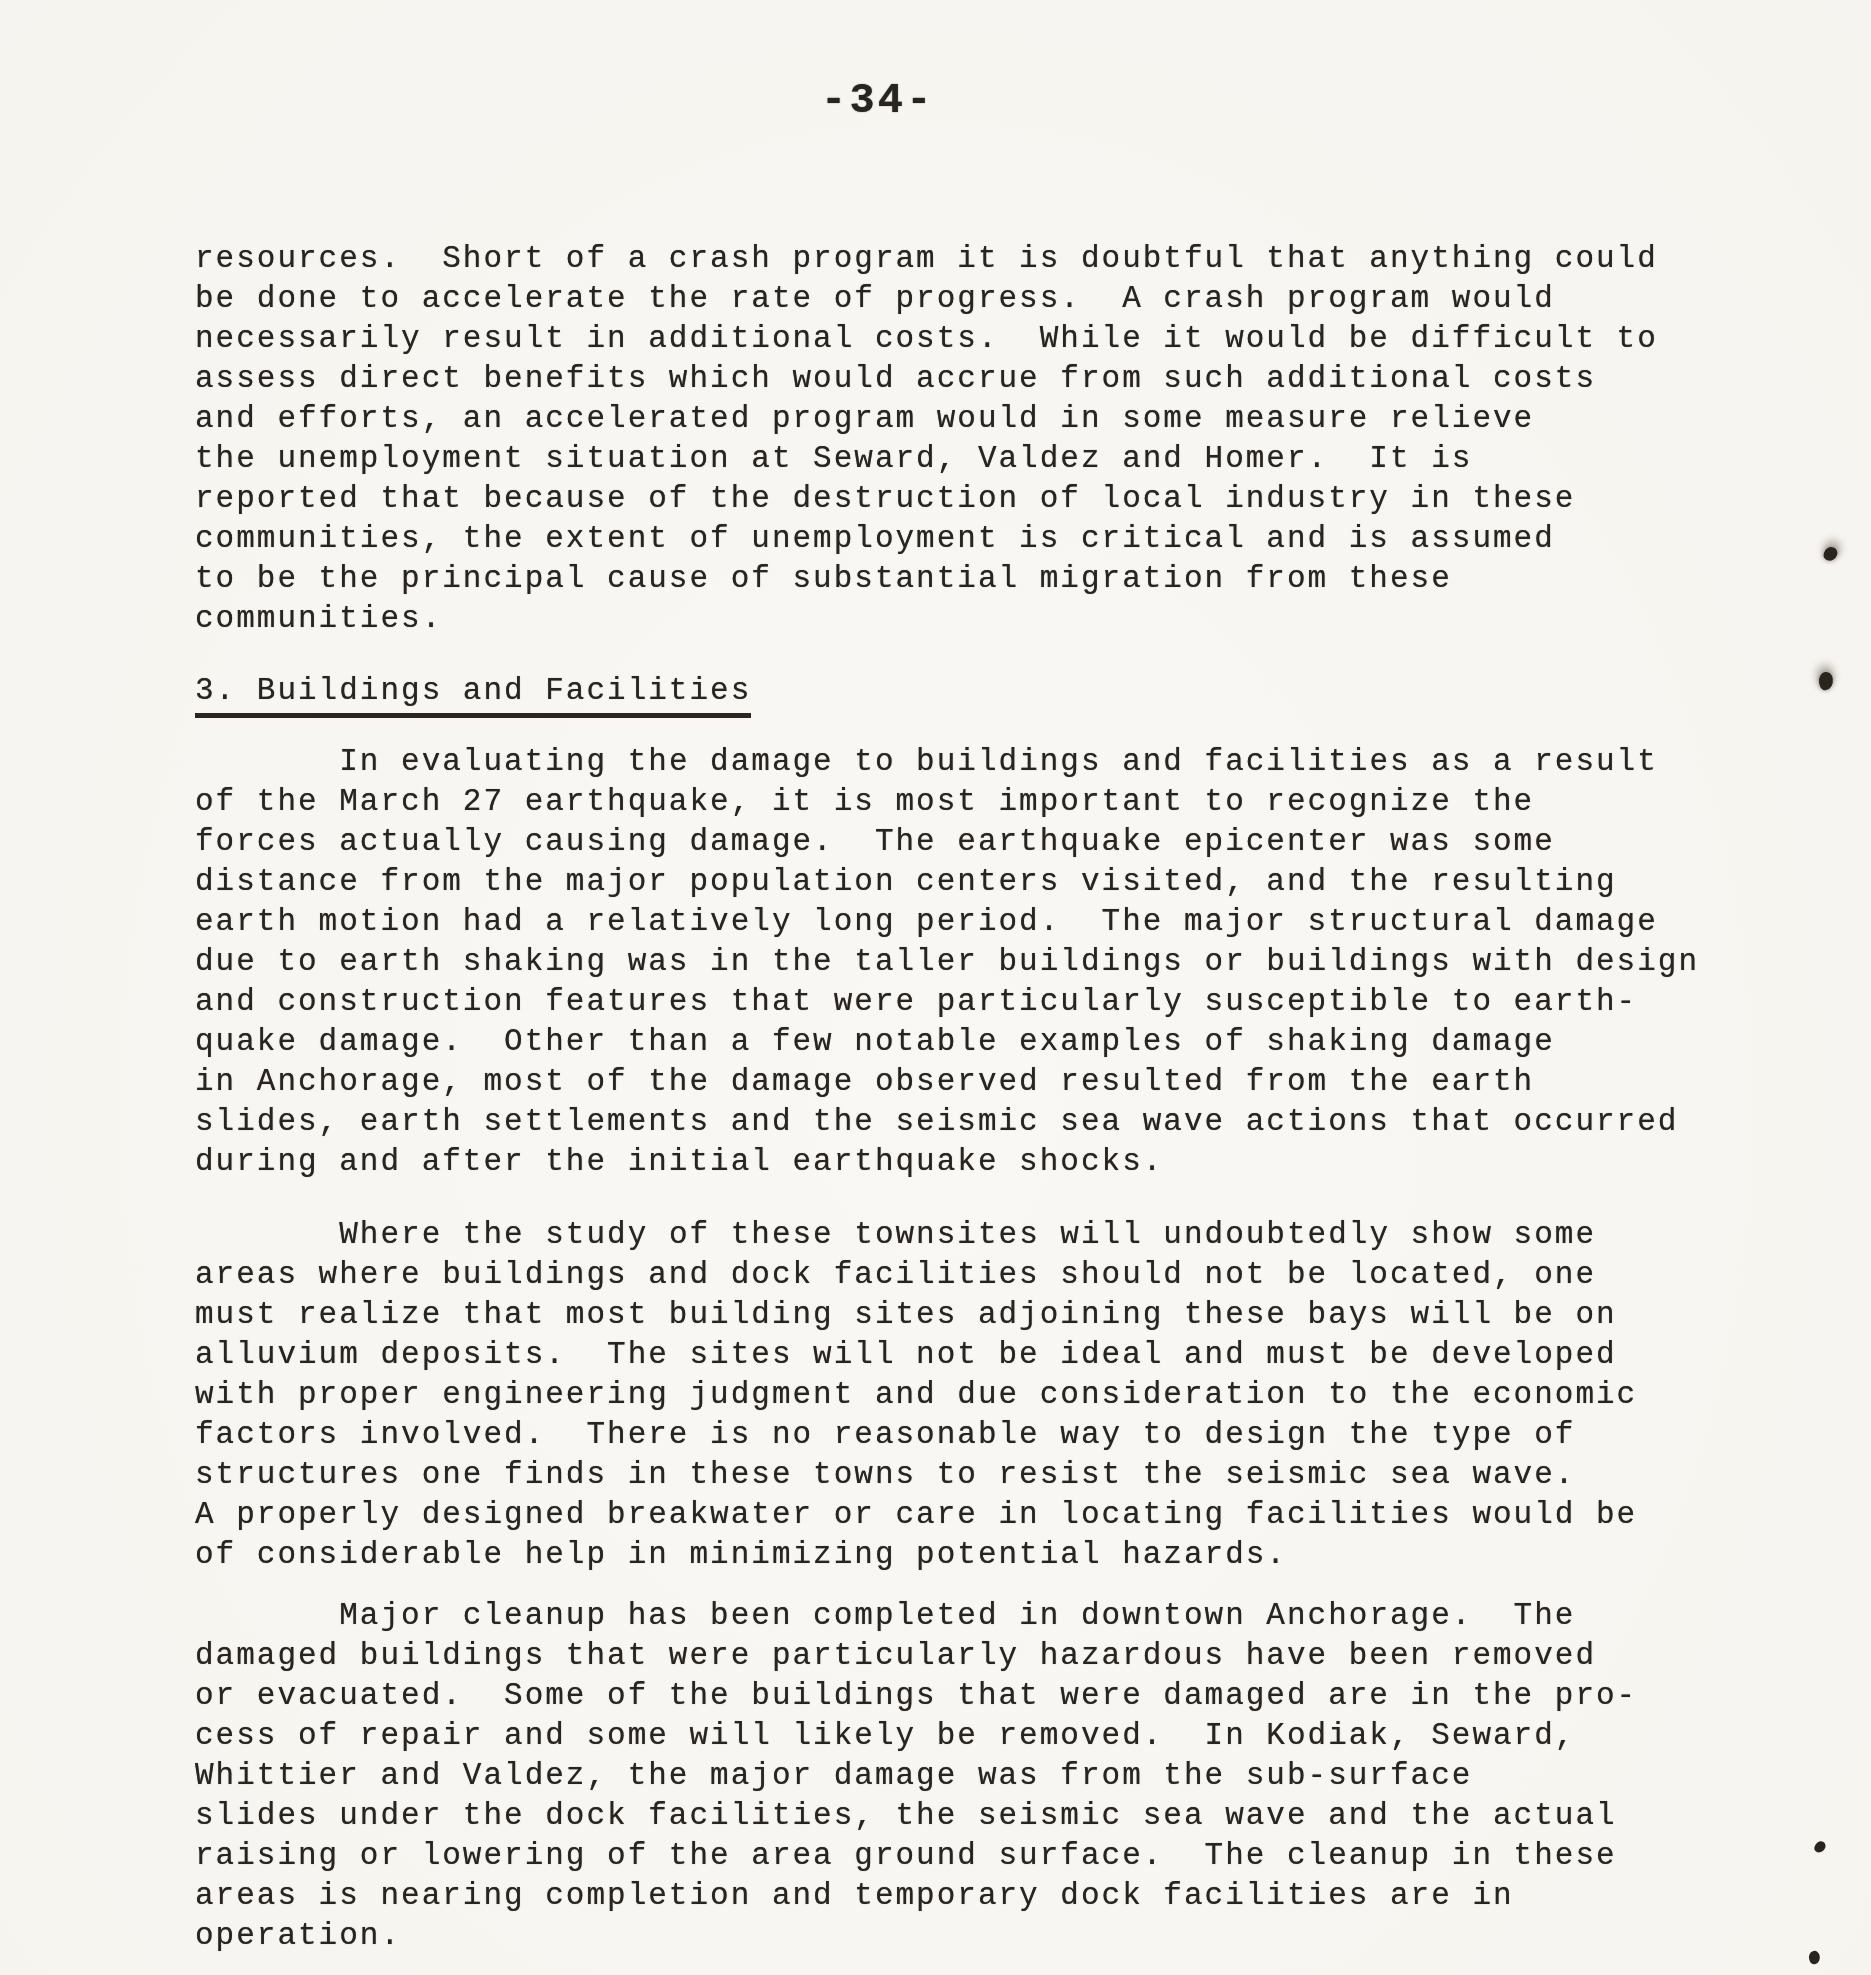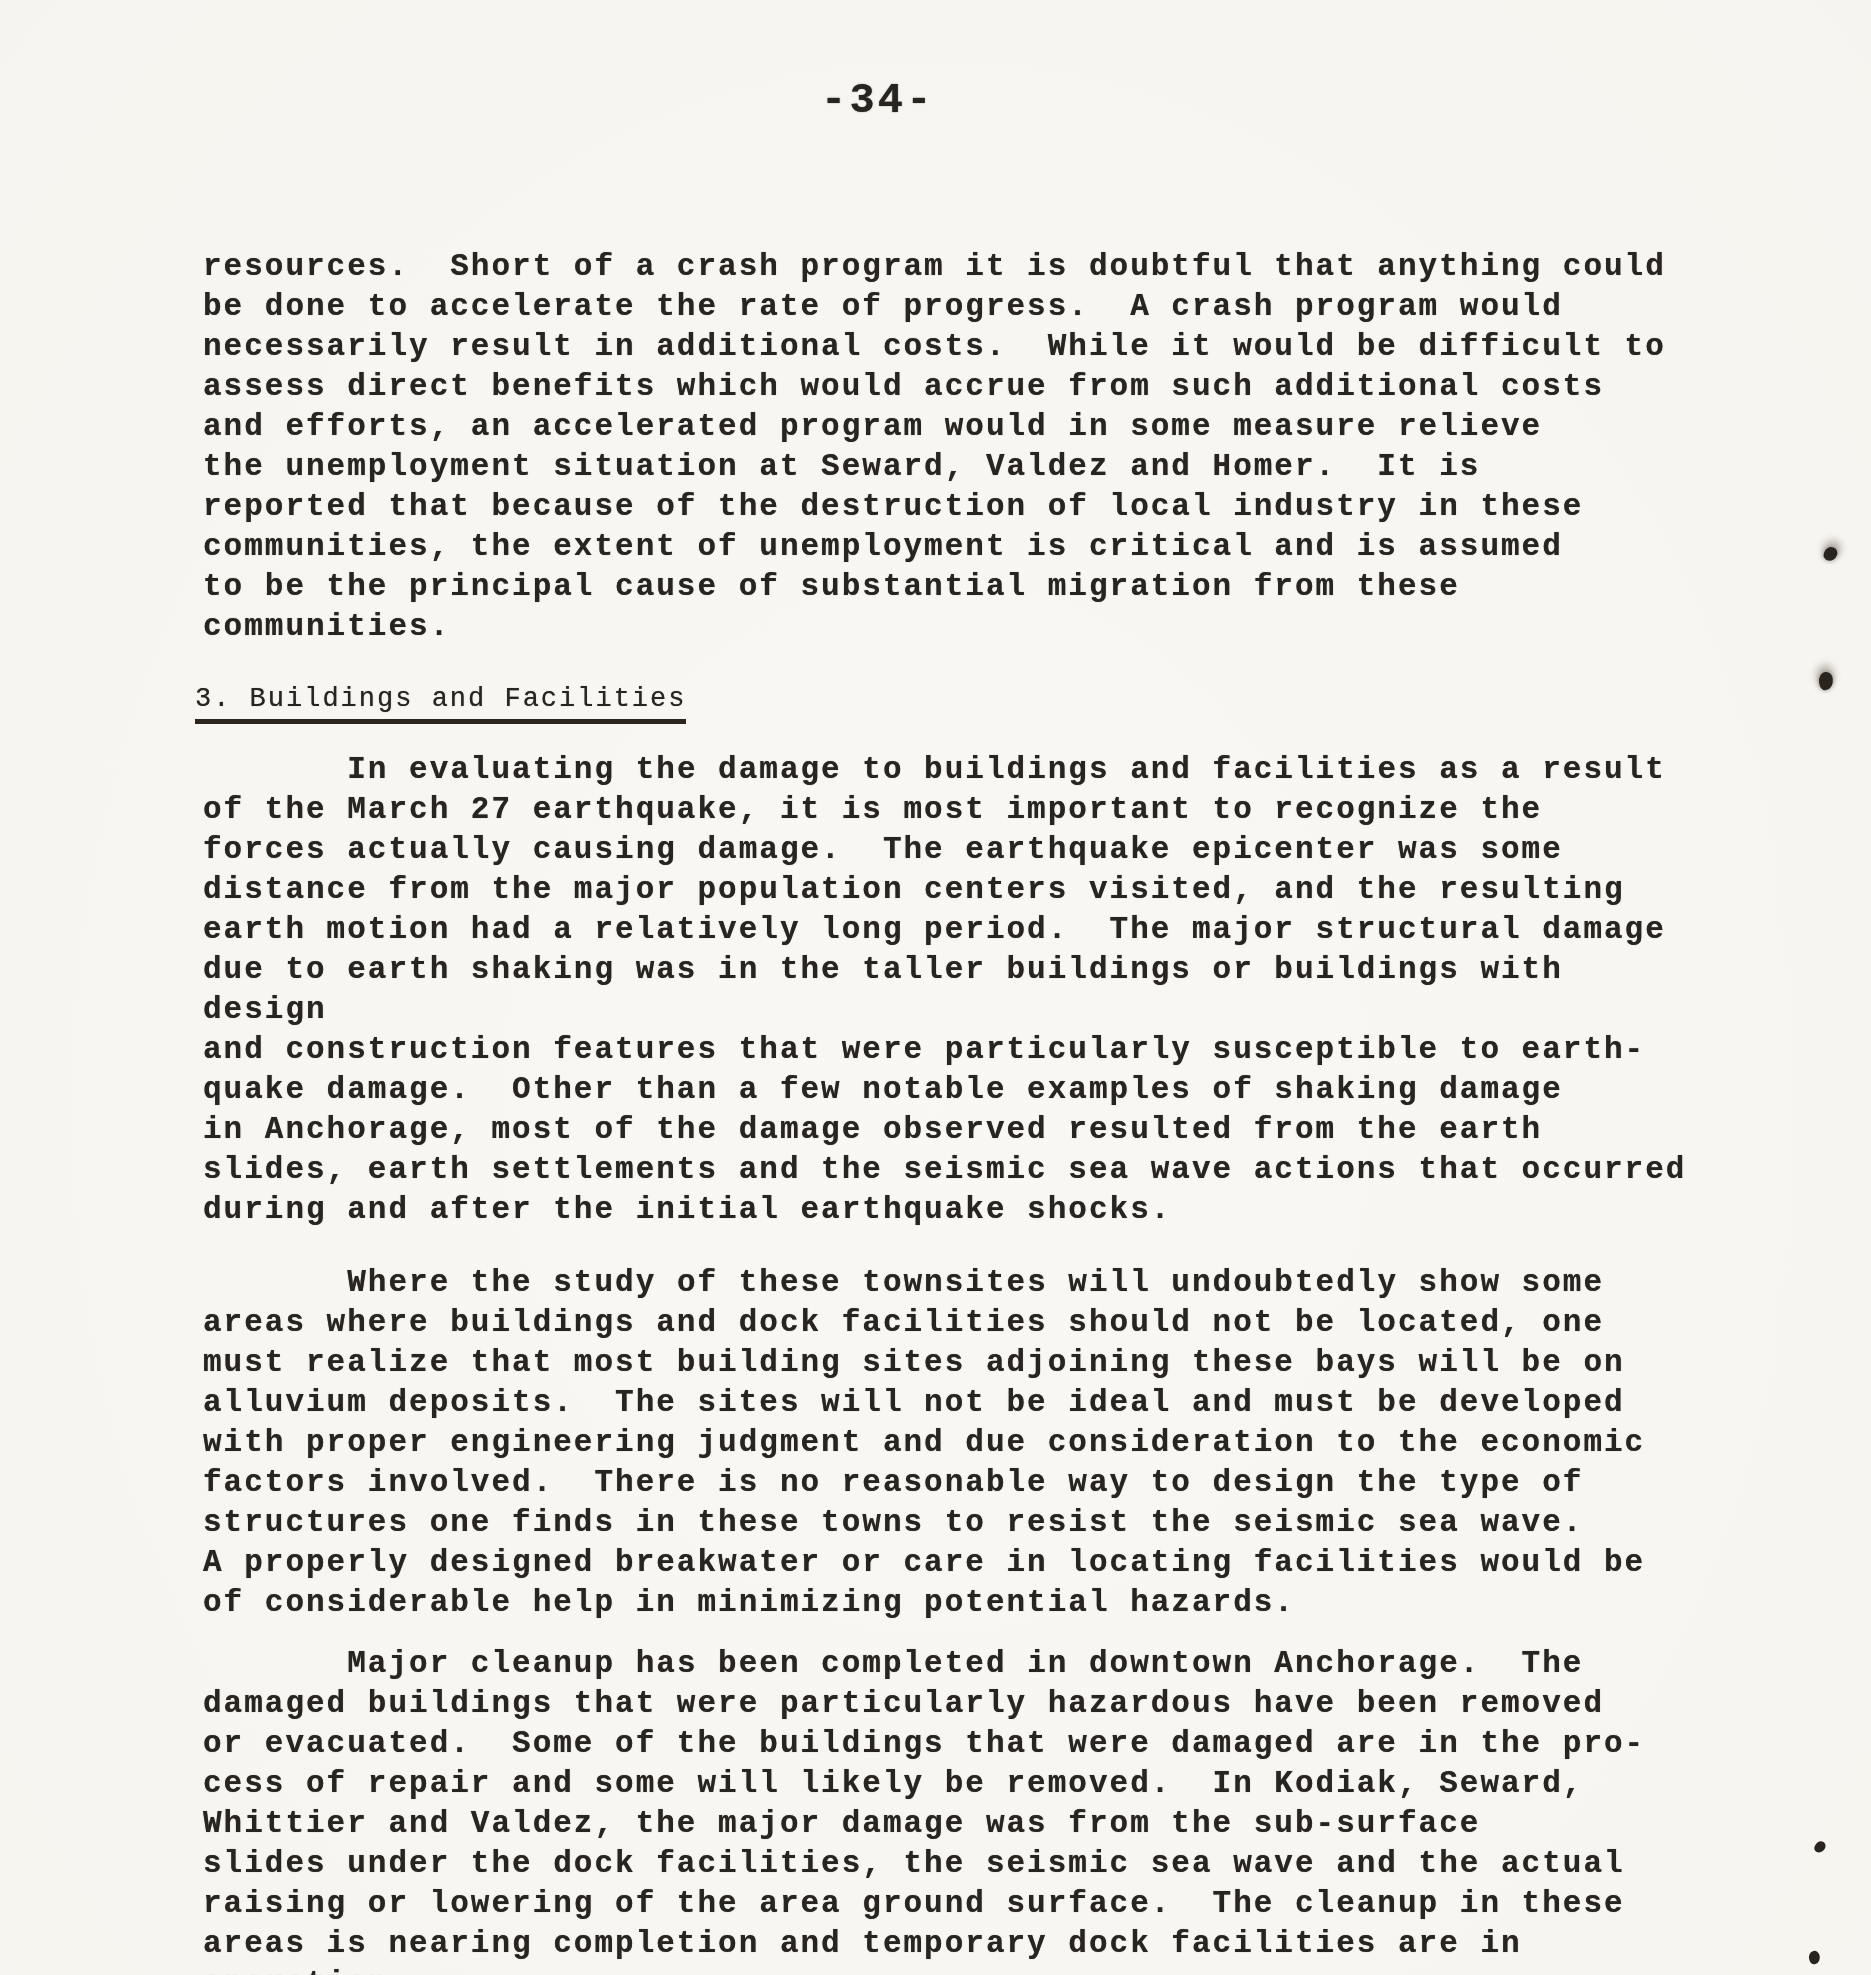--- a/index.html
+++ b/index.html
@@ -32,27 +32,26 @@
     position: absolute;
     left: 195px;
     top: 239px;
     width: 1513px;
     font-size: 31px;
     line-height: 40px;
     letter-spacing: 2px;
     text-shadow: 0 0 0.8px rgba(38,33,27,0.62);
   }
   .para {
-    margin: 8px;
+    margin: 0;
     white-space: pre-wrap;
-    font-weight: bold;
   }
   .section-heading {
     margin: 32px 0 0 0;
-    font-size: 27px;
+    font-size: 31px;
     font-weight: normal;
     line-height: 40px;
     letter-spacing: 2px;
   }
   .section-heading .underline {
     border-bottom: 5.1px solid #2b2username6;
     border-bottom: 5.1px solid #2b2620;
     padding-bottom: 4.7px;
   }
   .para-2 { margin-top: 31px; }

